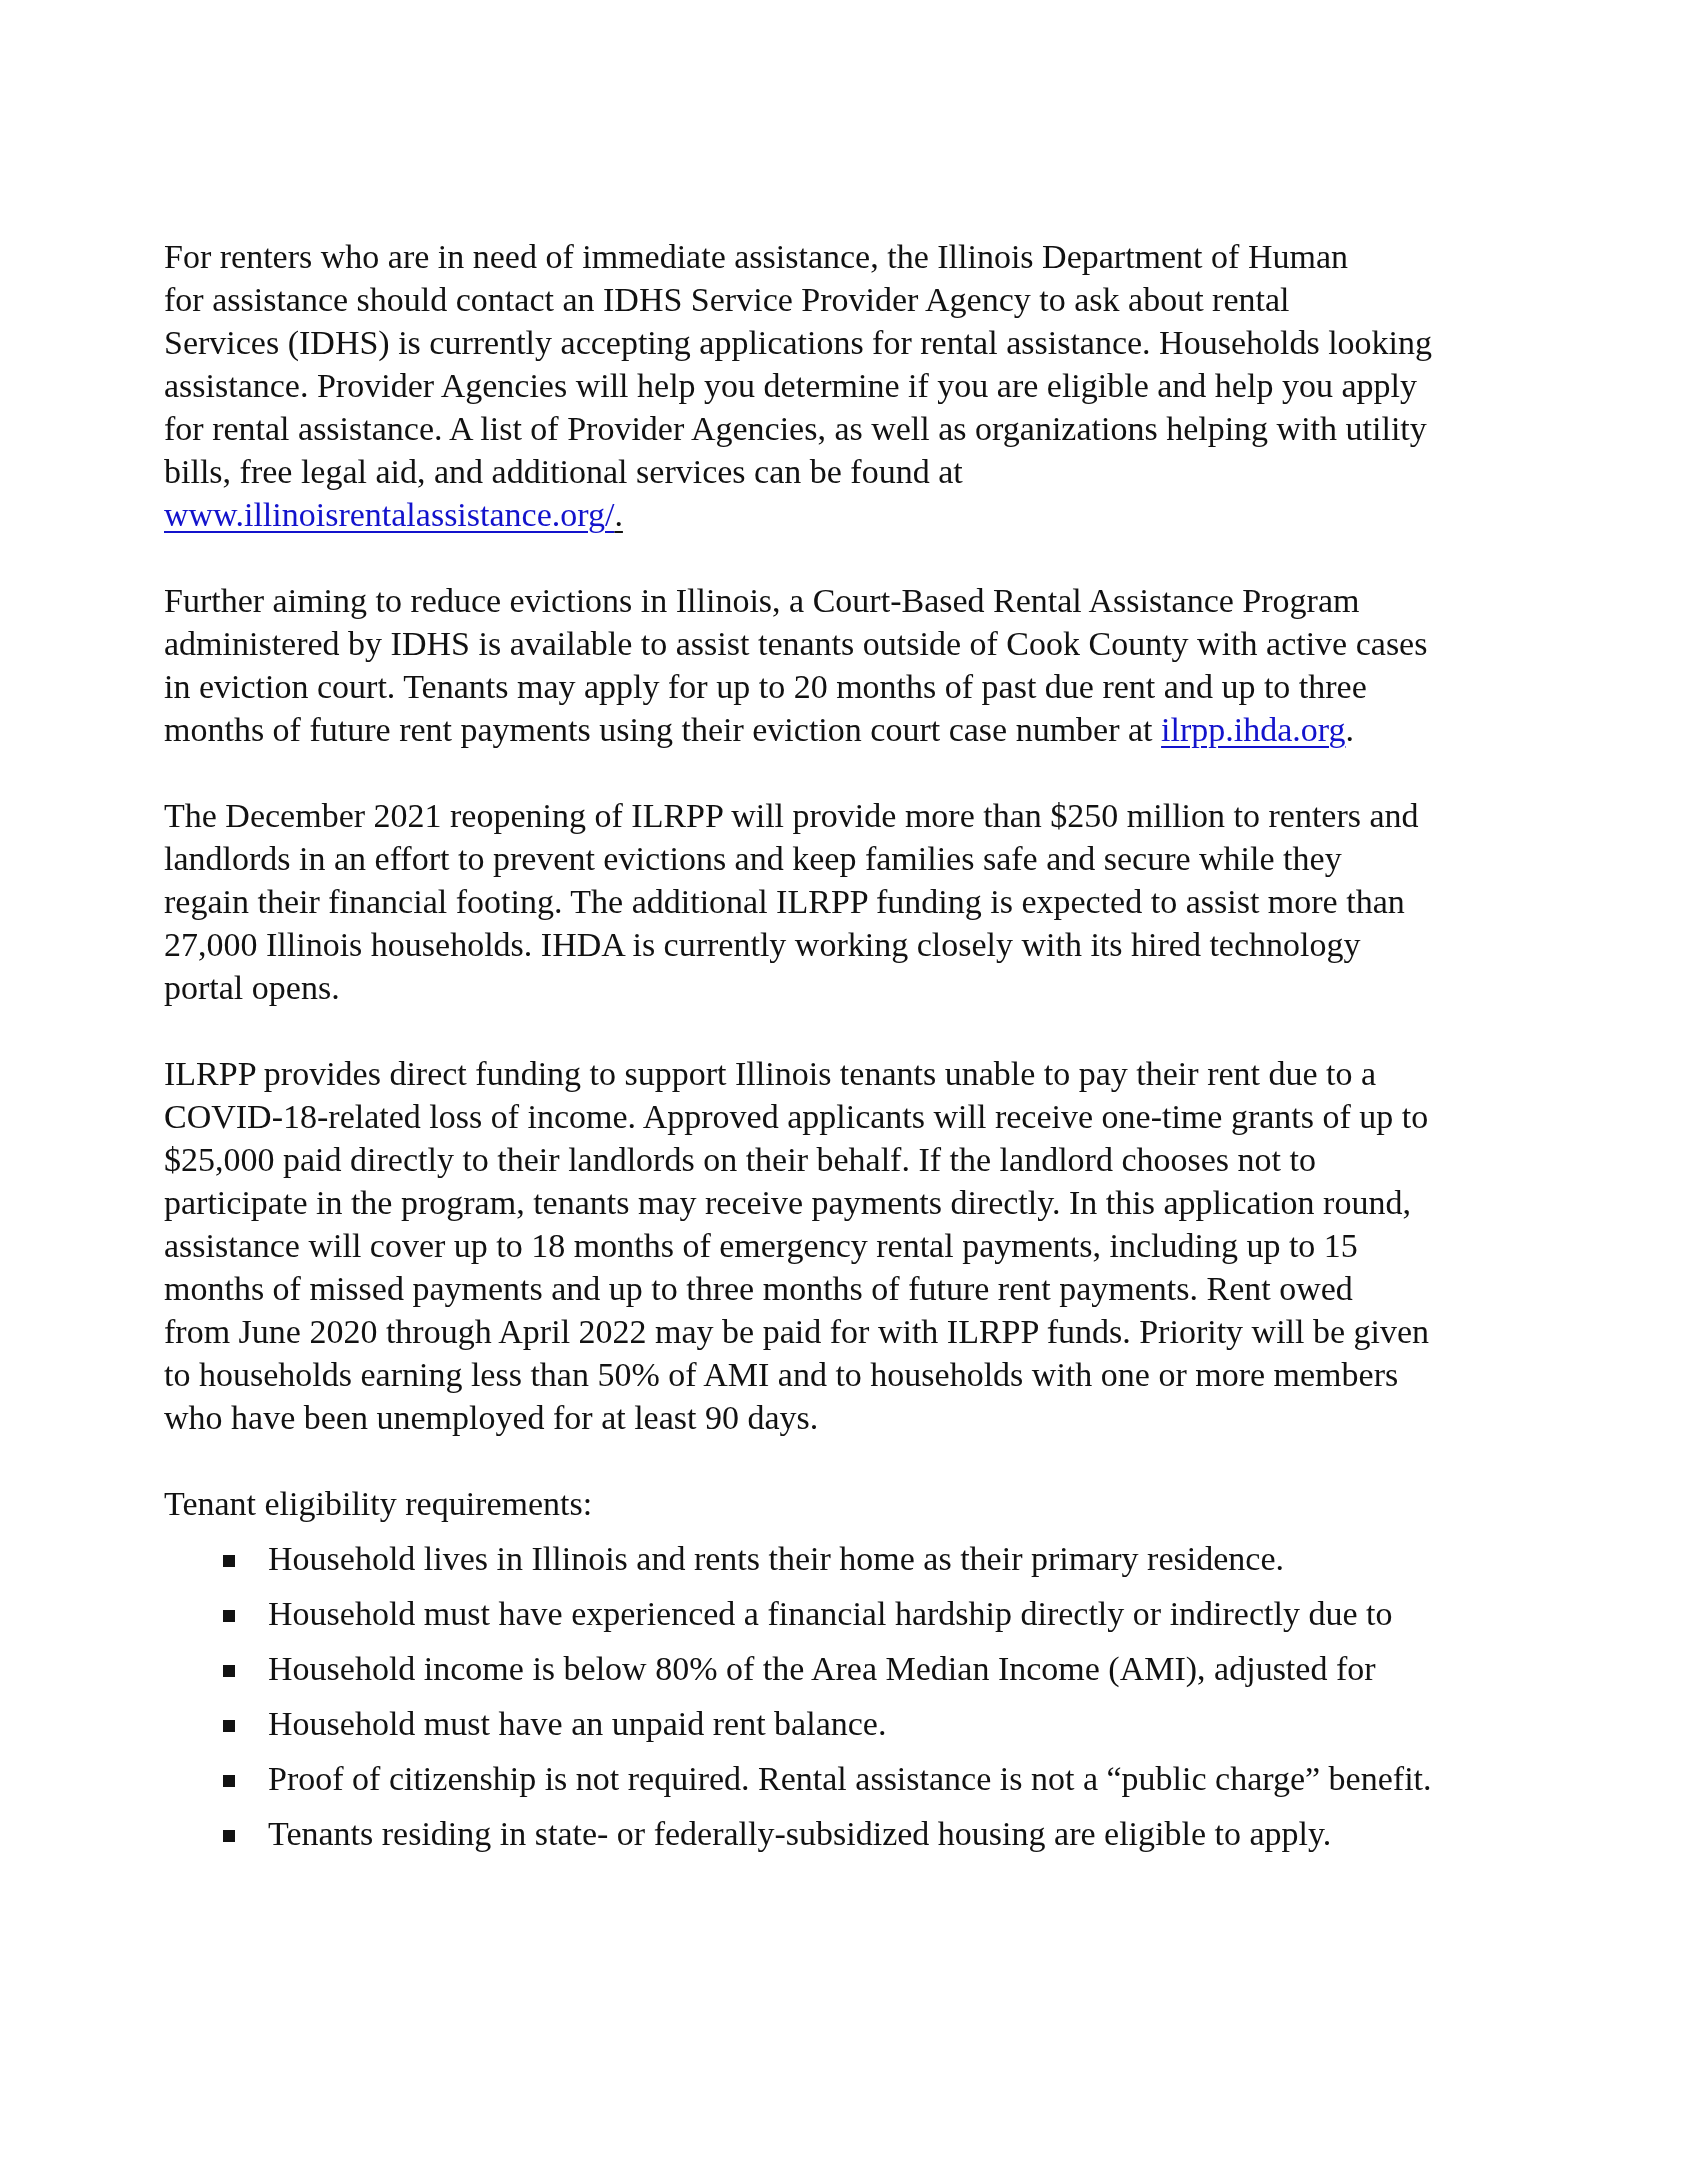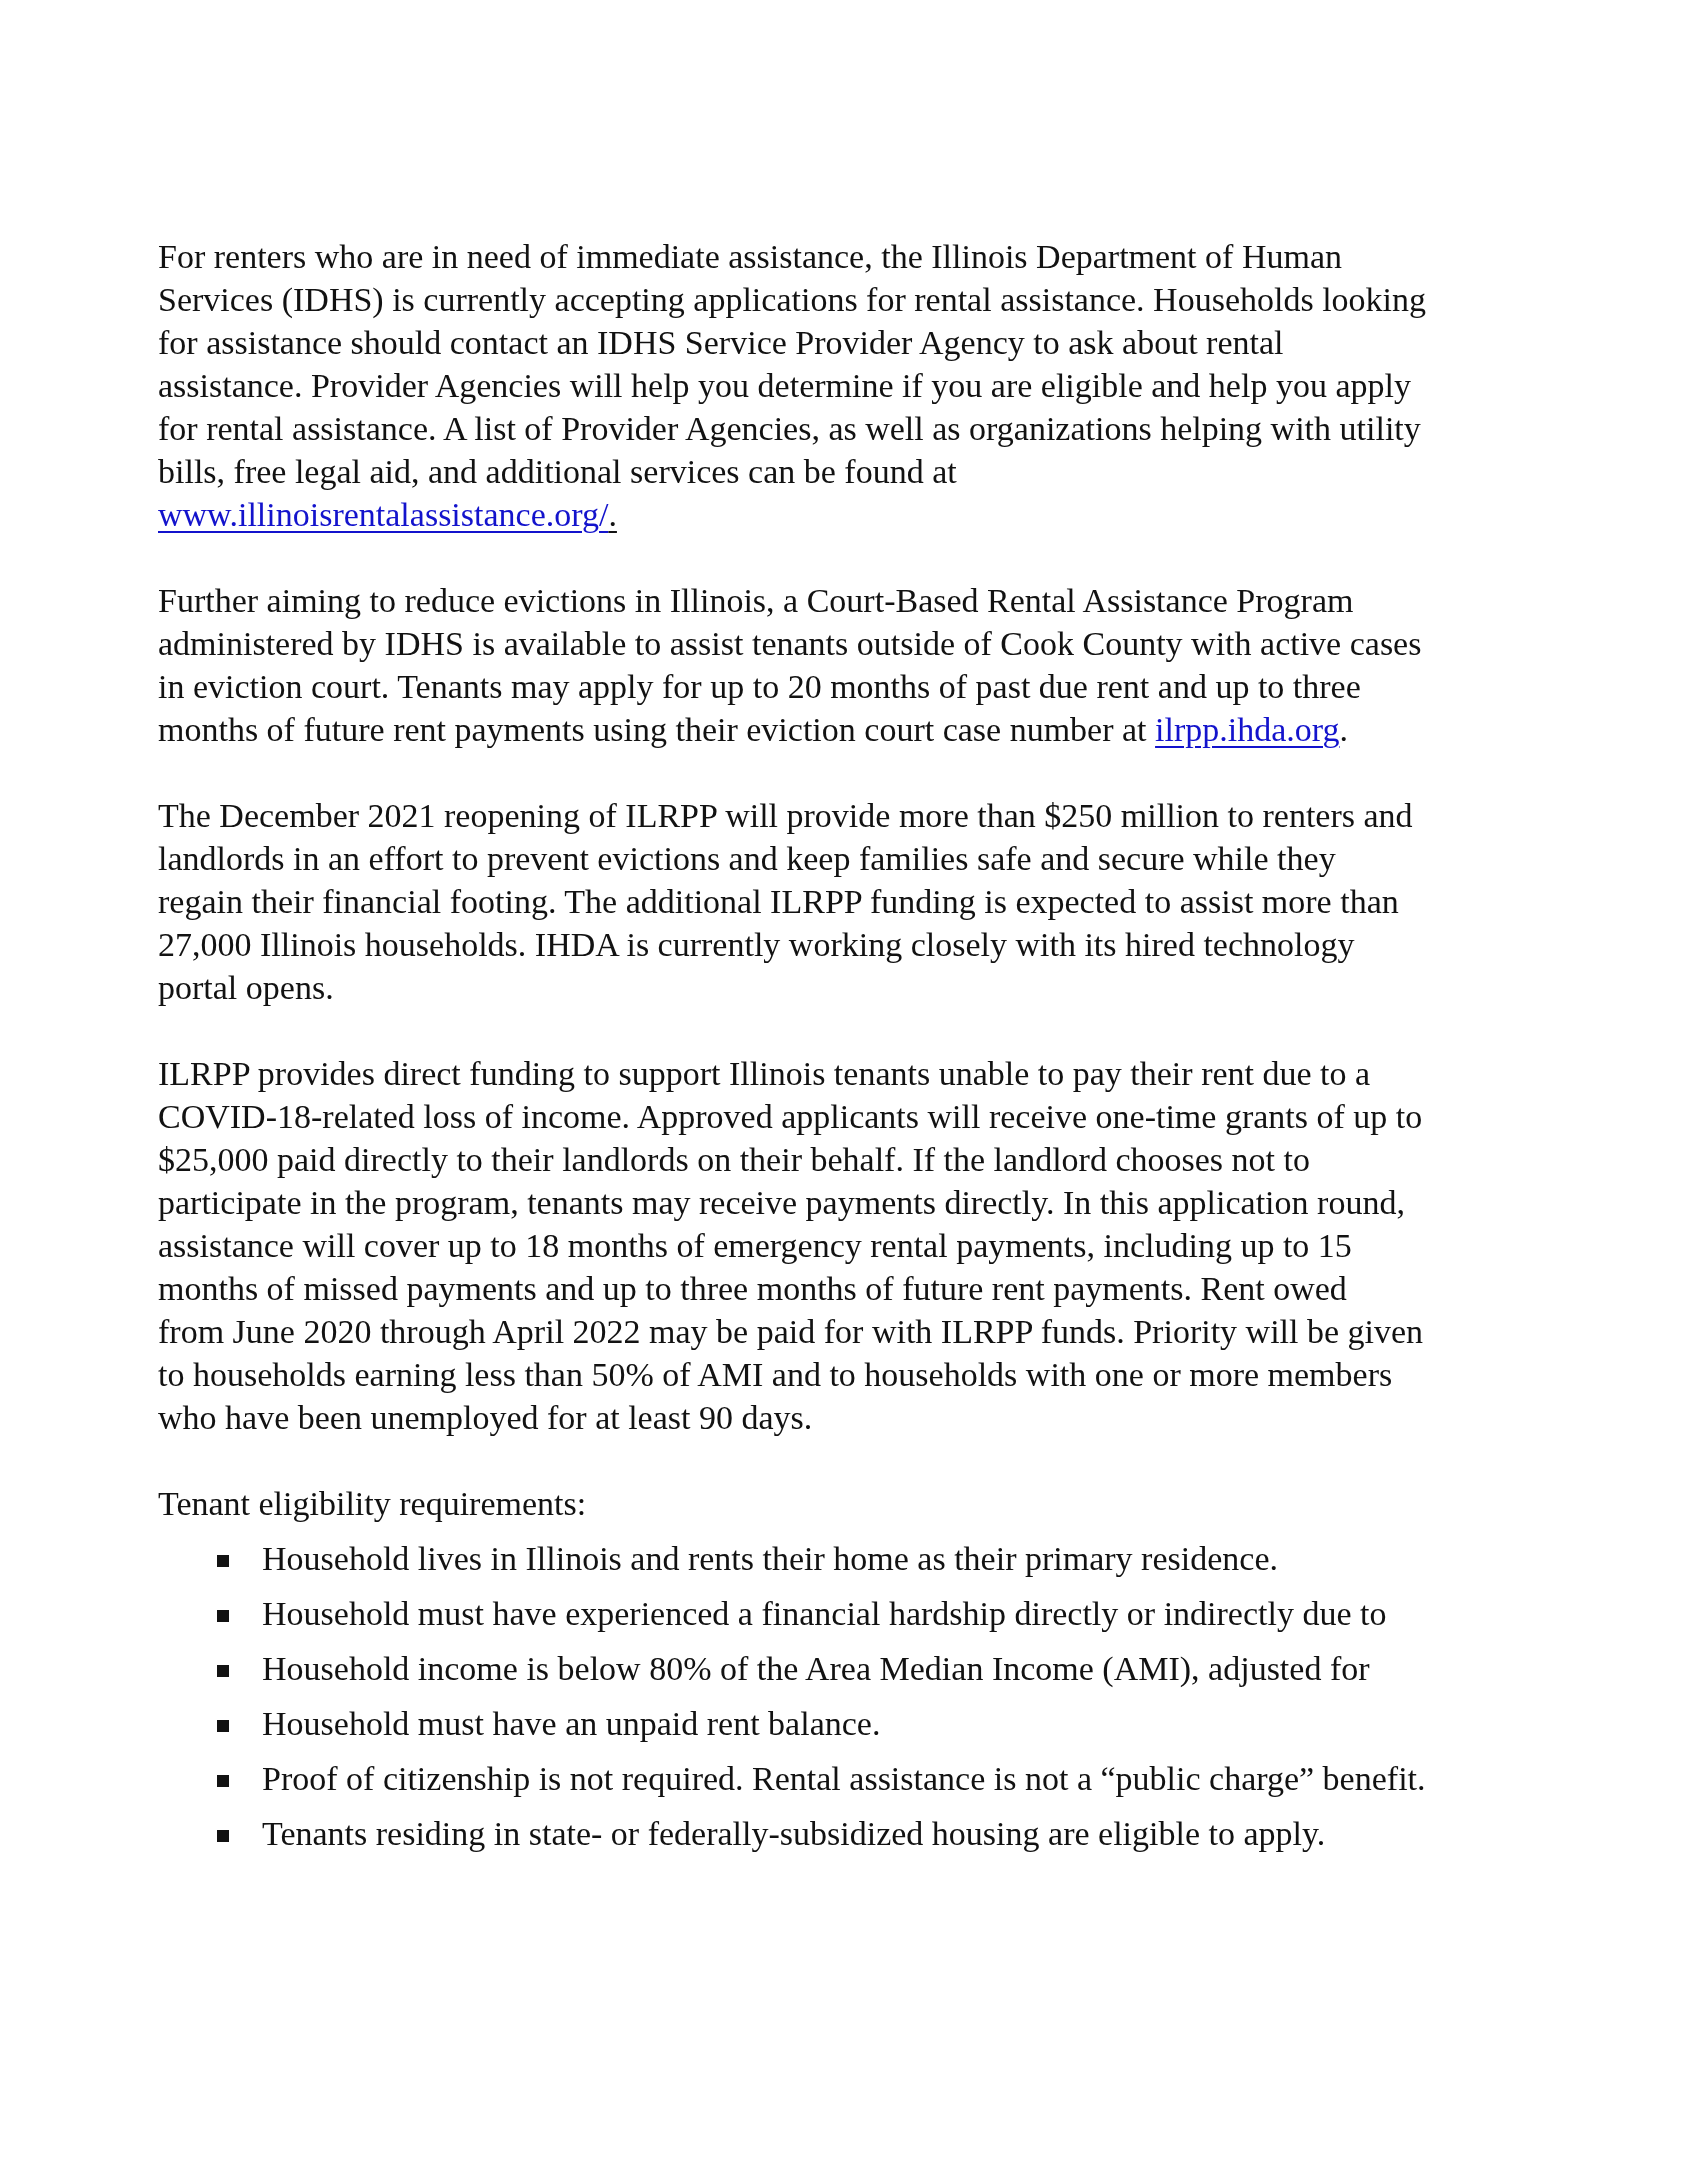--- a/index.html
+++ b/index.html
@@ -9,21 +9,21 @@
     height:2178px;
     background:#ffffff;
     overflow:hidden;
     font-family:"Liberation Serif","DejaVu Serif",serif;
     font-size:34px;
     line-height:43px;
     color:#121212;
   }
   .content{
     position:absolute;
-    left:158px;
+    left:164px;
     top:235px;
     width:1406px;
     font-family:Liberation Serif, serif;
   }
   .para{margin:0 0 43px 0;}
   .para.no-gap{margin-bottom:0;}
   .line{white-space:nowrap;}
   a.doclink{
     color:var(--link-color,#1313cc);
     text-decoration:underline;
@@ -46,22 +46,22 @@
   }
   .li-text{flex:none;}
 </style>
 </head>
 <body>
 
 <div class="page" style="background: rgb(255, 255, 255); color: rgb(18, 18, 18);">
   <div class="content">
       <div class="para">
         <div class="line"><span>For renters who are in need of immediate assistance, the Illinois Department of Human</span></div>
+        <div class="line"><span>for assistance should contact an IDHS Service Provider Agency to ask about rental</span></div>
         <div class="line"><span>Services (IDHS) is currently accepting applications for rental assistance. Households looking</span></div>
-        <div class="line"><span>for assistance should contact an IDHS Service Provider Agency to ask about rental</span></div>
         <div class="line"><span>assistance. Provider Agencies will help you determine if you are eligible and help you apply</span></div>
         <div class="line"><span>for rental assistance. A list of Provider Agencies, as well as organizations helping with utility</span></div>
         <div class="line"><span>bills, free legal aid, and additional services can be found at</span></div>
         <div class="line"><a class="doclink" href="#">www.illinoisrentalassistance.org/</a><span class="u">.</span></div>
       </div>
       <div class="para">
         <div class="line"><span>Further aiming to reduce evictions in Illinois, a Court-Based Rental Assistance Program</span></div>
         <div class="line"><span>administered by IDHS is available to assist tenants outside of Cook County with active cases</span></div>
         <div class="line"><span>in eviction court. Tenants may apply for up to 20 months of past due rent and up to three</span></div>
         <div class="line"><span>months of future rent payments using their eviction court case number at </span><a class="doclink" href="#">ilrpp.ihda.org</a><span>.</span></div>

